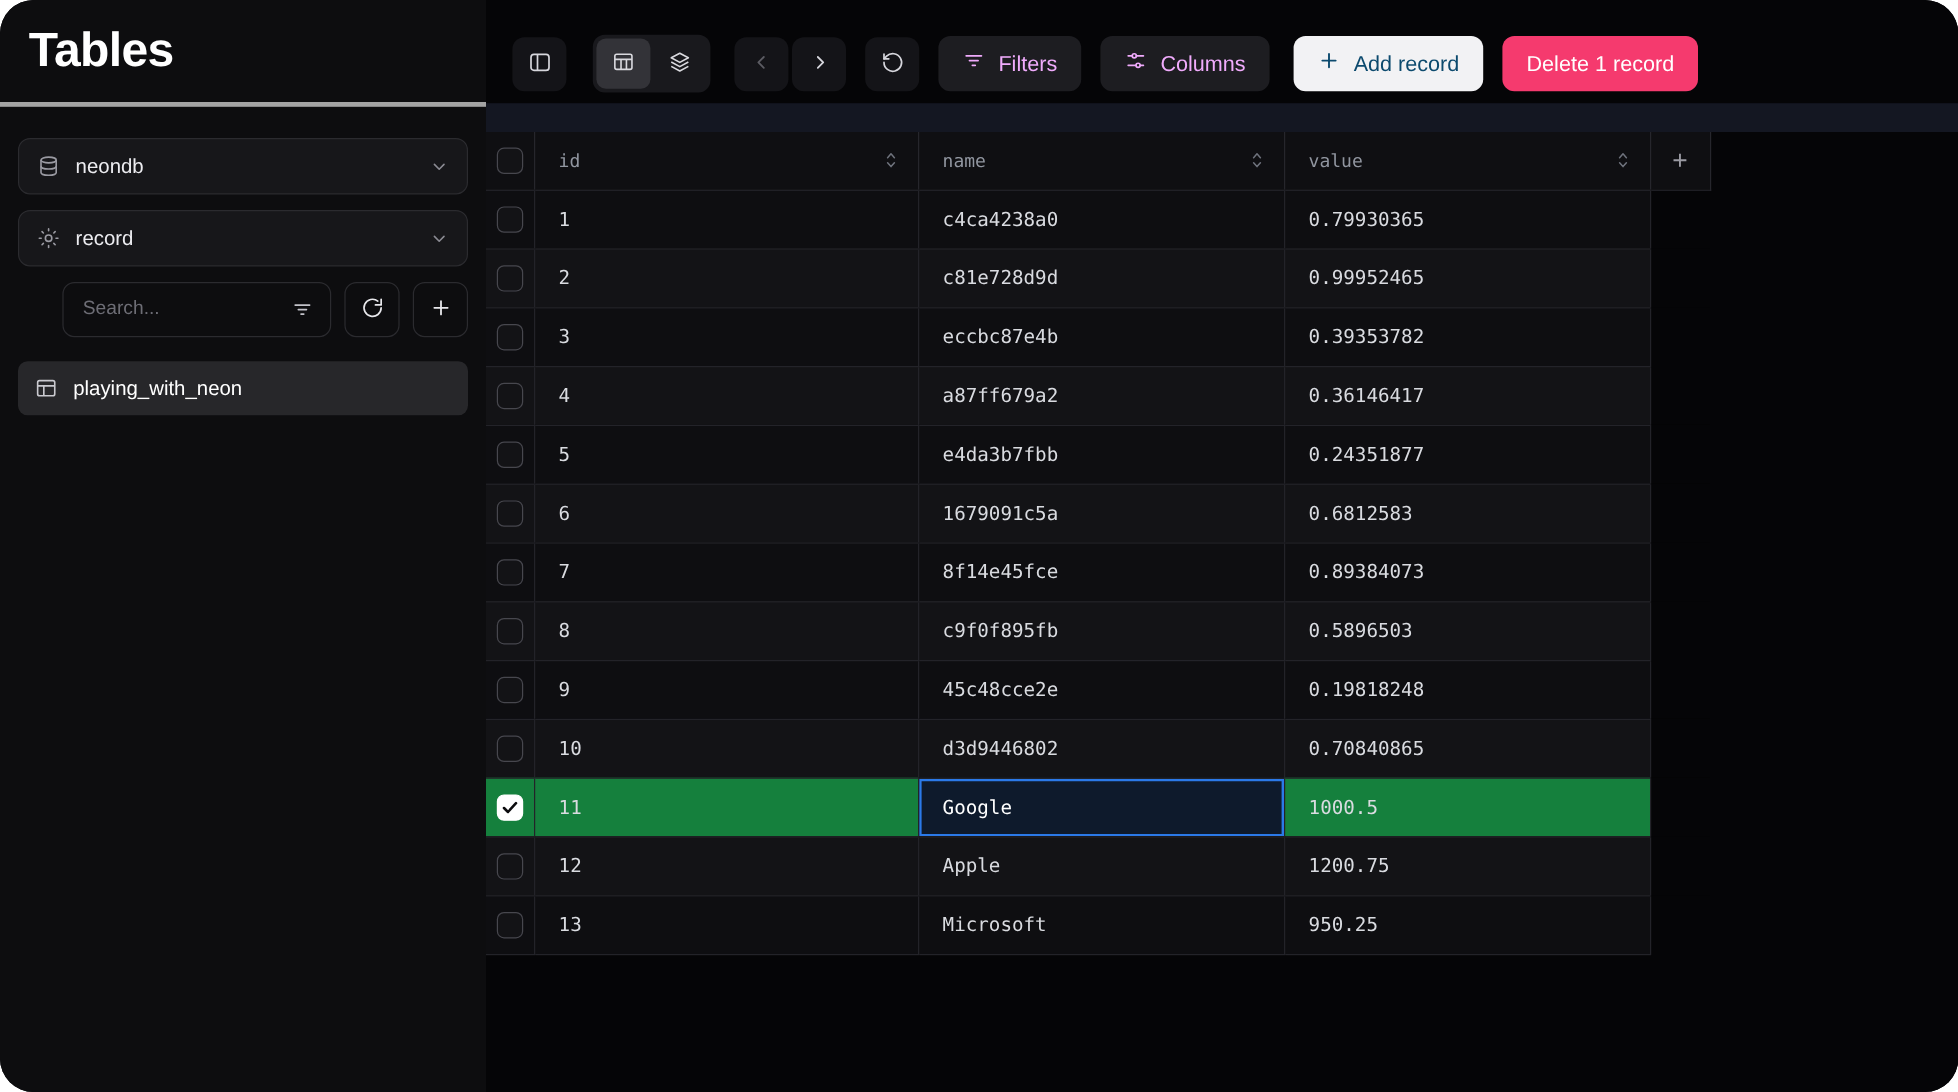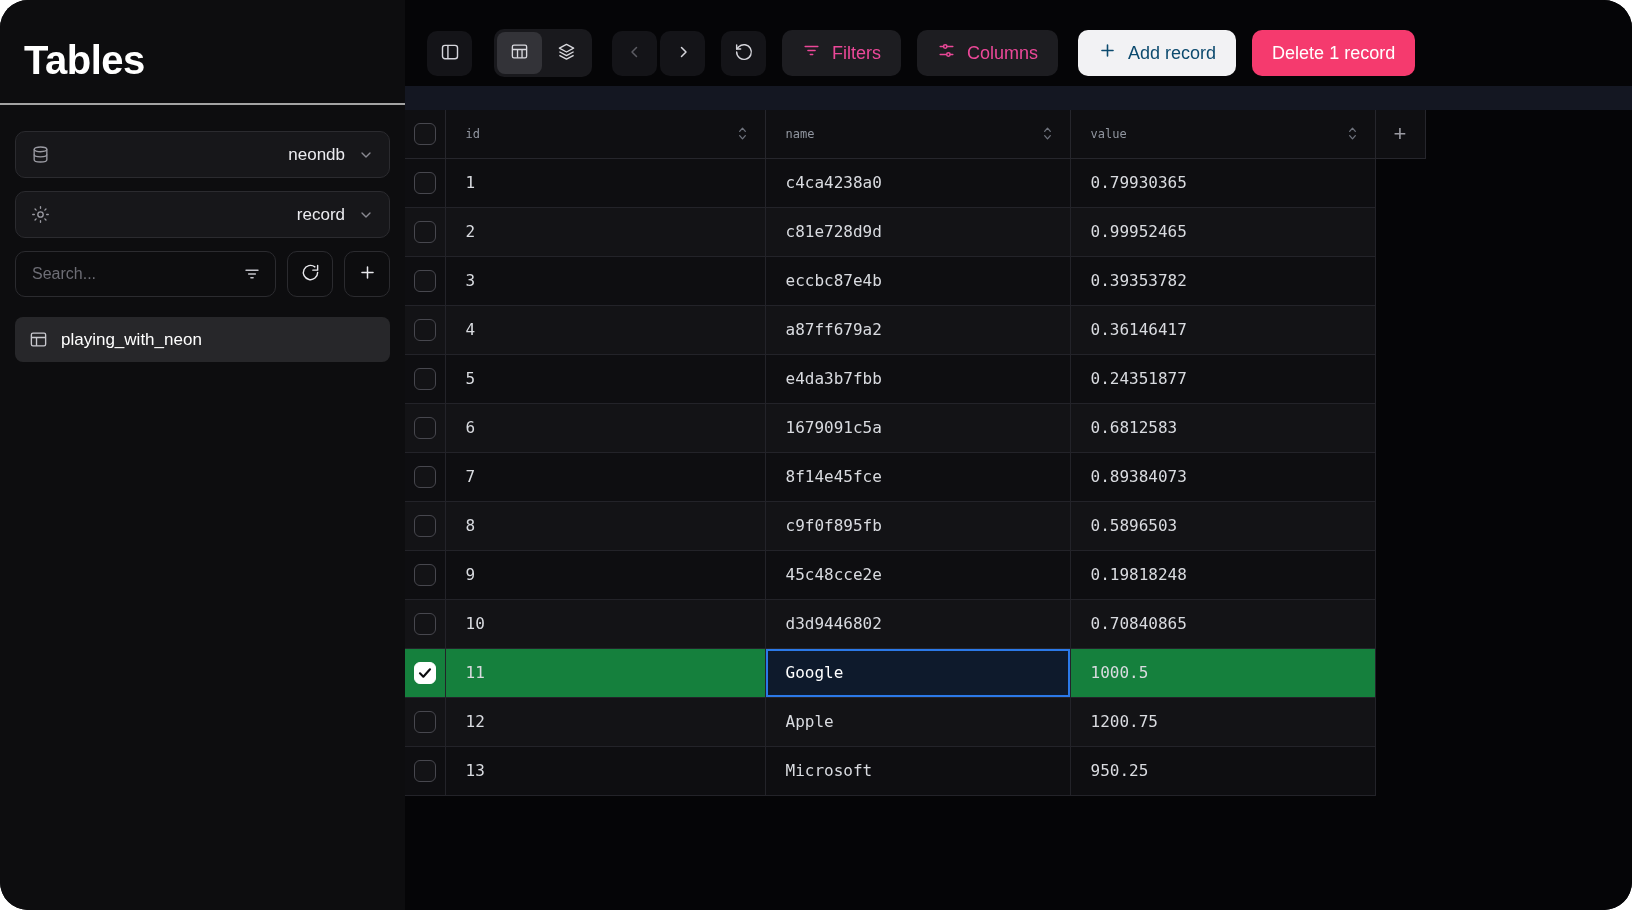--- a/index.html
+++ b/index.html
@@ -1,30 +1,30 @@
 <!DOCTYPE html>
 <html style="--accent-blue: #2b79e8; --delete-pink: #f53a6e;"><head>
 <meta charset="utf-8">
 <style>
   * { margin:0; padding:0; box-sizing:border-box; }
   html, body { width:1632px; height:910px; background:#ffffff; font-family:"Liberation Sans", sans-serif; }
   .app { width:1632px; height:910px; border-radius:28px; overflow:hidden; display:flex; background:#050507; }
 
   
   .sidebar { width:405px; background:#0d0d0f; display:flex; flex-direction:column; flex-shrink:0; }
-  .sidebar-header { padding:38px 24px 20px; border-bottom:2px solid #a3a3a3; }
+  .sidebar-header { padding:20px 24px 20px; border-bottom:4px solid #a3a3a3; }
   .sidebar-title { font-size:40px; font-weight:700; color:#ffffff; letter-spacing:-0.5px; }
   .sidebar-body { padding:26px 15px 0; }
   .selector { width:100%; height:47px; display:flex; align-items:center; gap:13px; padding:0 15px;
               background:#17171a; border:1px solid #2b2b2f; border-radius:10px; color:#ececf0;
               font-size:17px; font-family:inherit; margin-bottom:13px; cursor:pointer; }
-  .sel-label { flex:1; text-align:right; }
+  .sel-label { flex:1; text-align:left; }
   .muted-icon { color:#9a9aa2; display:grid; place-items:center; }
   .chev { color:#8a8a92; display:grid; place-items:center; }
-  .search-row { display:flex; gap:11px; }
+  .search-row { display:flex; gap:11px;margin-left:37px; }
   .search-box { flex:1; height:46px; border:1px solid #2b2b2f; border-radius:10px; display:flex; align-items:center; position:relative; }
   .search-box input { width:100%; height:100%; background:transparent; border:none; outline:none; color:#e4e4e8;
                       font-size:16px; padding:0 44px 0 16px; font-family:inherit; }
   .search-box input::placeholder { color:#6d6d75; }
   .search-filter { position:absolute; right:14px; color:#c2c2c9; display:grid; place-items:center; }
   .sq-btn { width:46px; height:46px; border:1px solid #2b2b2f; background:transparent; border-radius:10px;
             color:#e8e8ec; display:grid; place-items:center; cursor:pointer; flex-shrink:0; }
   .table-item { margin-top:20px; height:45px; display:flex; align-items:center; gap:13px; padding:0 14px;
                 background:#27272a; border-radius:8px; color:#ffffff; font-size:17px; font-weight:500; cursor:pointer; }
   .table-item .muted-icon { color:#c9c9cf; }
@@ -35,29 +35,29 @@
   .icon-btn { height:45px; min-width:45px; border:none; border-radius:10px; background:#141418;
               color:#d6d6dc; display:grid; place-items:center; cursor:pointer; }
   .icon-btn.disabled { color:#5c5c63; }
   .seg { height:48px; background:#19191d; border-radius:10px; display:flex; align-items:center; padding:3px; gap:2px;
          margin-left:6px; margin-right:4px; }
   .seg-item { width:45px; height:42px; display:grid; place-items:center; border-radius:8px; color:#d9d9de;
               cursor:pointer; background:transparent; border:none; }
   .seg-item.active { background:#333338; }
   .nav-pair { display:flex; gap:3px; }
   .btn { height:46px; display:flex; align-items:center; gap:11px; padding:0 20px; border-radius:10px; border:none;
-         background:#1d1d21; color:#ec4899; font-size:18px; font-family:inherit; cursor:pointer; white-space:nowrap; }
+         background:#1d1d21; color:#f0abfc; font-size:18px; font-family:inherit; cursor:pointer; white-space:nowrap; }
   .btn-light { background:#f2f2f4; color:#0c4a6e; font-weight:500; margin-left:4px; }
   .btn-pink { background:var(--delete-pink, #f53a6e); color:#ffffff; font-weight:500; }
   .strip { height:24px; background:#141722; }
 
   
   table { border-collapse:collapse; table-layout:fixed; width:1020px; }
   th, td { height:49px; padding:0 14px 0 20px; font-family:"DejaVu Sans Mono", monospace; text-align:left; font-weight:400; }
-  thead th { height:48px; background:#0f0f12; color:#9196a0; font-size:12px; border-bottom:1px solid #26262c; }
+  thead th { height:48px; background:#0f0f12; color:#9196a0; font-size:15px; border-bottom:1px solid #26262c; }
   th.col-id, th.col-name, th.col-value { border-left:1px solid #26262c; }
   th.col-plus { border-left:1px solid #26262c; border-right:1px solid #26262c; color:#9a9aa2; text-align:center;
                 padding:0; font-size:22px; font-family:"Liberation Sans", sans-serif; cursor:pointer; }
   .th-inner { display:flex; align-items:center; justify-content:space-between; gap:8px; }
   .sort { color:#6e727c; display:grid; place-items:center; cursor:pointer; }
   td { color:#d9dbe0; font-size:16px; border-bottom:1px solid #232329; cursor:default; }
   td.col-id, td.col-name, td.col-value { border-left:1px solid #232329; }
   td.ghost { border-left:1px solid #232329; }
   tr.odd td { background:#0e0e11; }
   tr.even td { background:#131316; }

